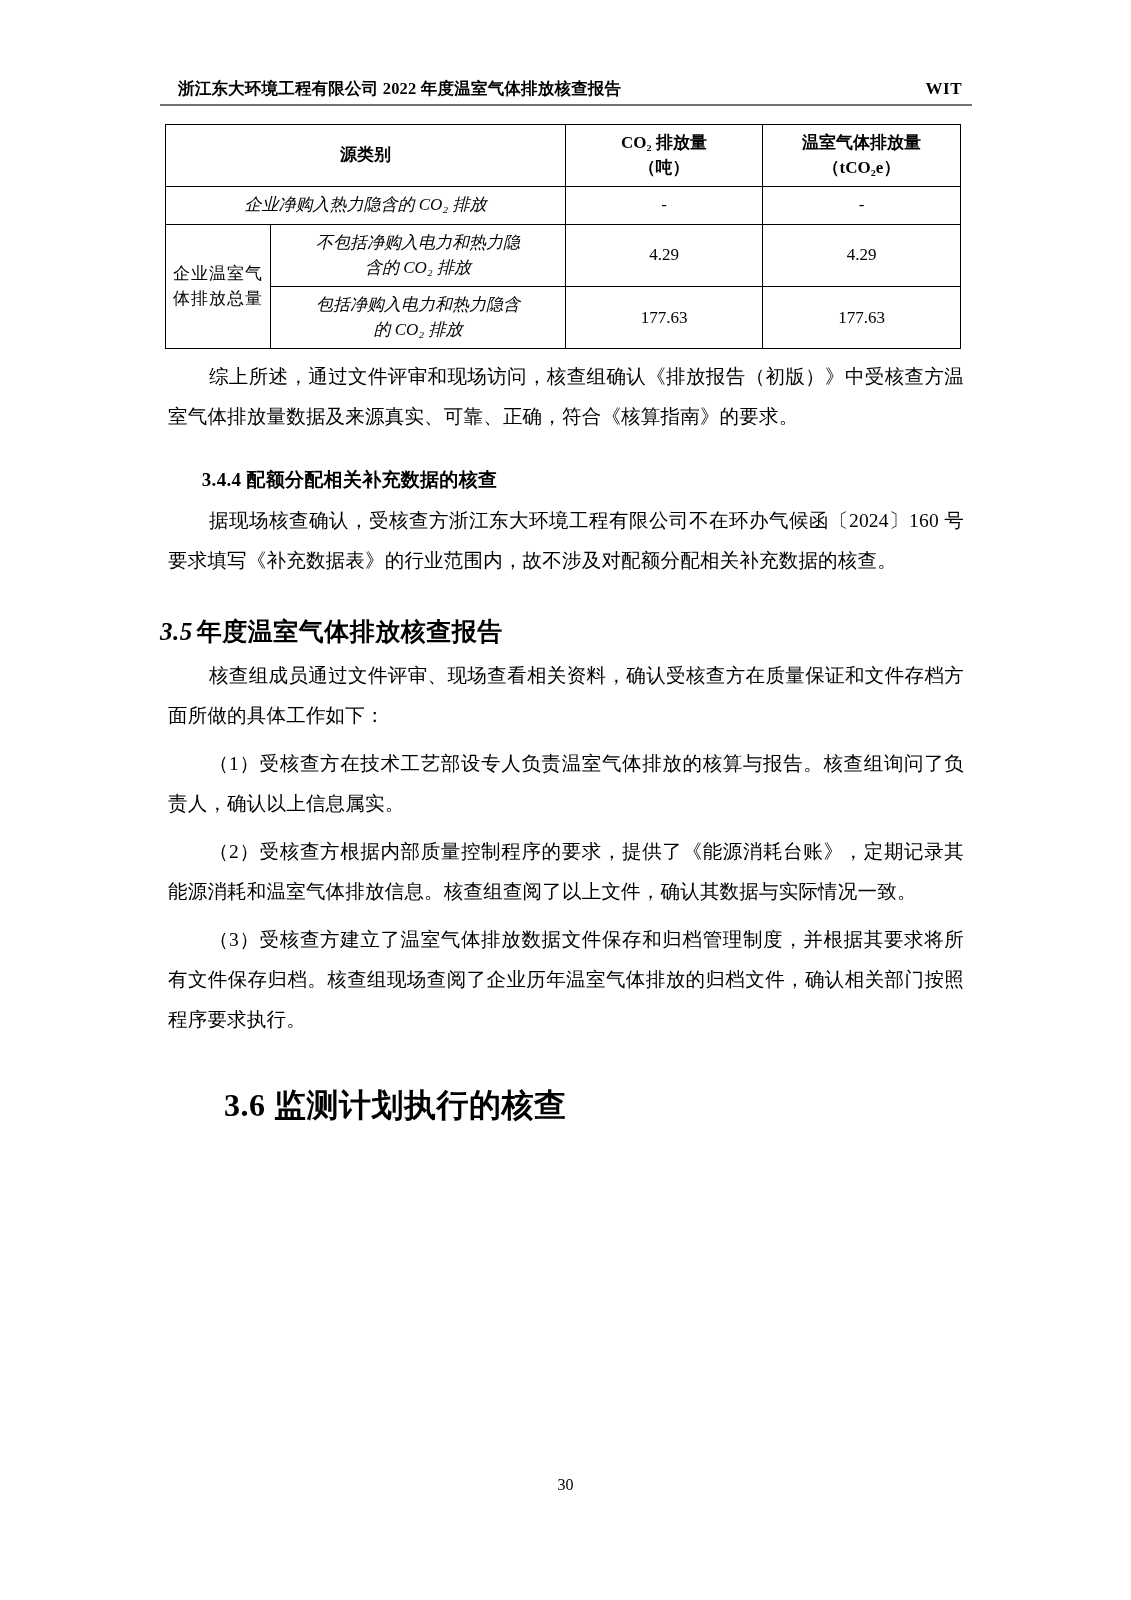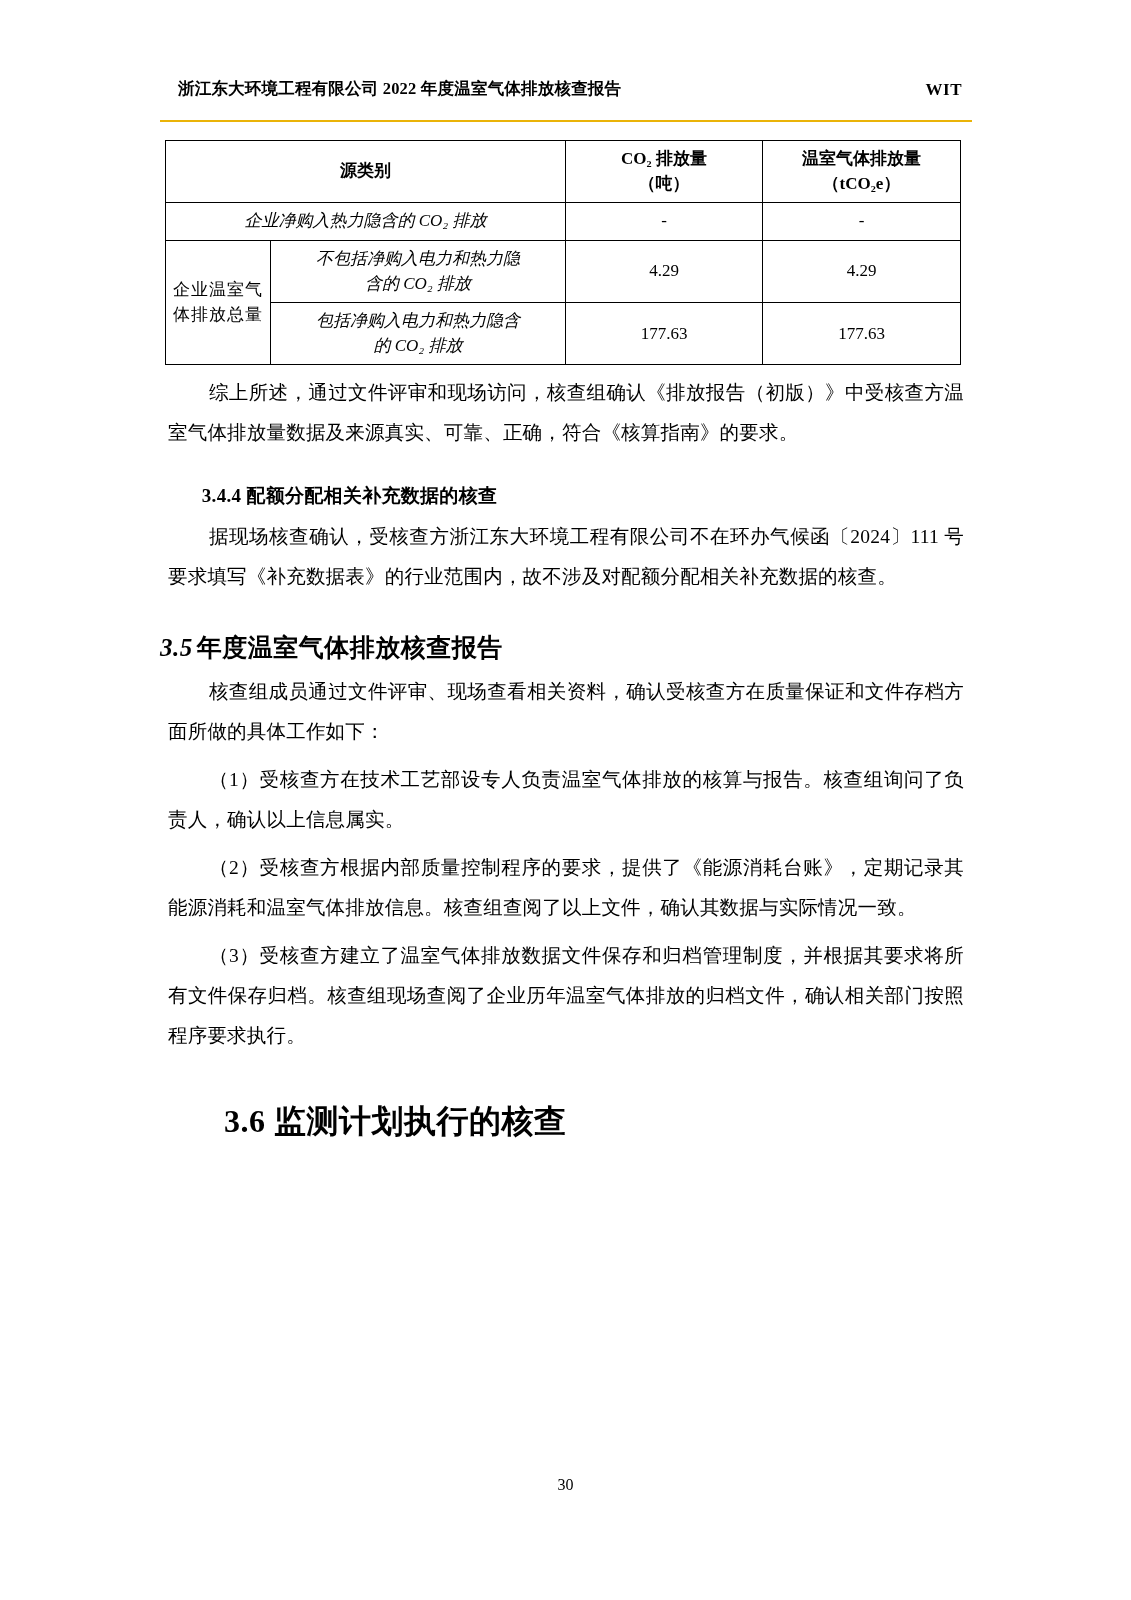--- a/index.html
+++ b/index.html
@@ -20,25 +20,25 @@
   .content {
     position: absolute;
     left: 160px;
     top: 78px;
     width: 812px;
   }
   
   .header {
     display: flex;
     justify-content: space-between;
-    align-items: flex-end;
+    align-items: center;
     font-size: 16.5px;
     letter-spacing: 0.2px;
-    padding: 0 10px 20px 18px;
-    border-bottom: 2px solid #eab308;
+    padding: 0 10px 4px 18px;
+    border-bottom: 2px solid #737373;
   }
   .header-left {
     font-family: "Liberation Serif", serif;
     font-weight: 600;
   }
   .header-right {
     font-family: "Liberation Serif", serif;
     font-weight: 700;
     font-size: 17px;
     letter-spacing: 0.5px;
@@ -165,21 +165,21 @@
           </td>
           <td>177.63</td>
           <td>177.63</td>
         </tr>
       </tbody>
     </table>
 
     <p class="body indent gap-lg">综上所述，通过文件评审和现场访问，核查组确认《排放报告（初版）》中受核查方温室气体排放量数据及来源真实、可靠、正确，符合《核算指南》的要求。</p>
 
     <h4 class="sub">3.4.4 配额分配相关补充数据的核查</h4>
-    <p class="body indent gap-sm">据现场核查确认，受核查方浙江东大环境工程有限公司不在环办气候函〔2024〕111 号要求填写《补充数据表》的行业范围内，故不涉及对配额分配相关补充数据的核查。</p>
+    <p class="body indent gap-sm">据现场核查确认，受核查方浙江东大环境工程有限公司不在环办气候函〔2024〕160 号要求填写《补充数据表》的行业范围内，故不涉及对配额分配相关补充数据的核查。</p>
 
     <h3 class="sect">
       <span class="num">3.5</span><span>年度温室气体排放核查报告</span>
     </h3>
     <p class="body indent gap-sm">核查组成员通过文件评审、现场查看相关资料，确认受核查方在质量保证和文件存档方面所做的具体工作如下：</p>
     <p class="body indent gap-sm">（1）受核查方在技术工艺部设专人负责温室气体排放的核算与报告。核查组询问了负责人，确认以上信息属实。</p>
     <p class="body indent gap-sm">（2）受核查方根据内部质量控制程序的要求，提供了《能源消耗台账》，定期记录其能源消耗和温室气体排放信息。核查组查阅了以上文件，确认其数据与实际情况一致。</p>
     <p class="body indent gap-sm">（3）受核查方建立了温室气体排放数据文件保存和归档管理制度，并根据其要求将所有文件保存归档。核查组现场查阅了企业历年温室气体排放的归档文件，确认相关部门按照程序要求执行。</p>
 
     <h3 class="sect2">3.6 监测计划执行的核查</h3>

